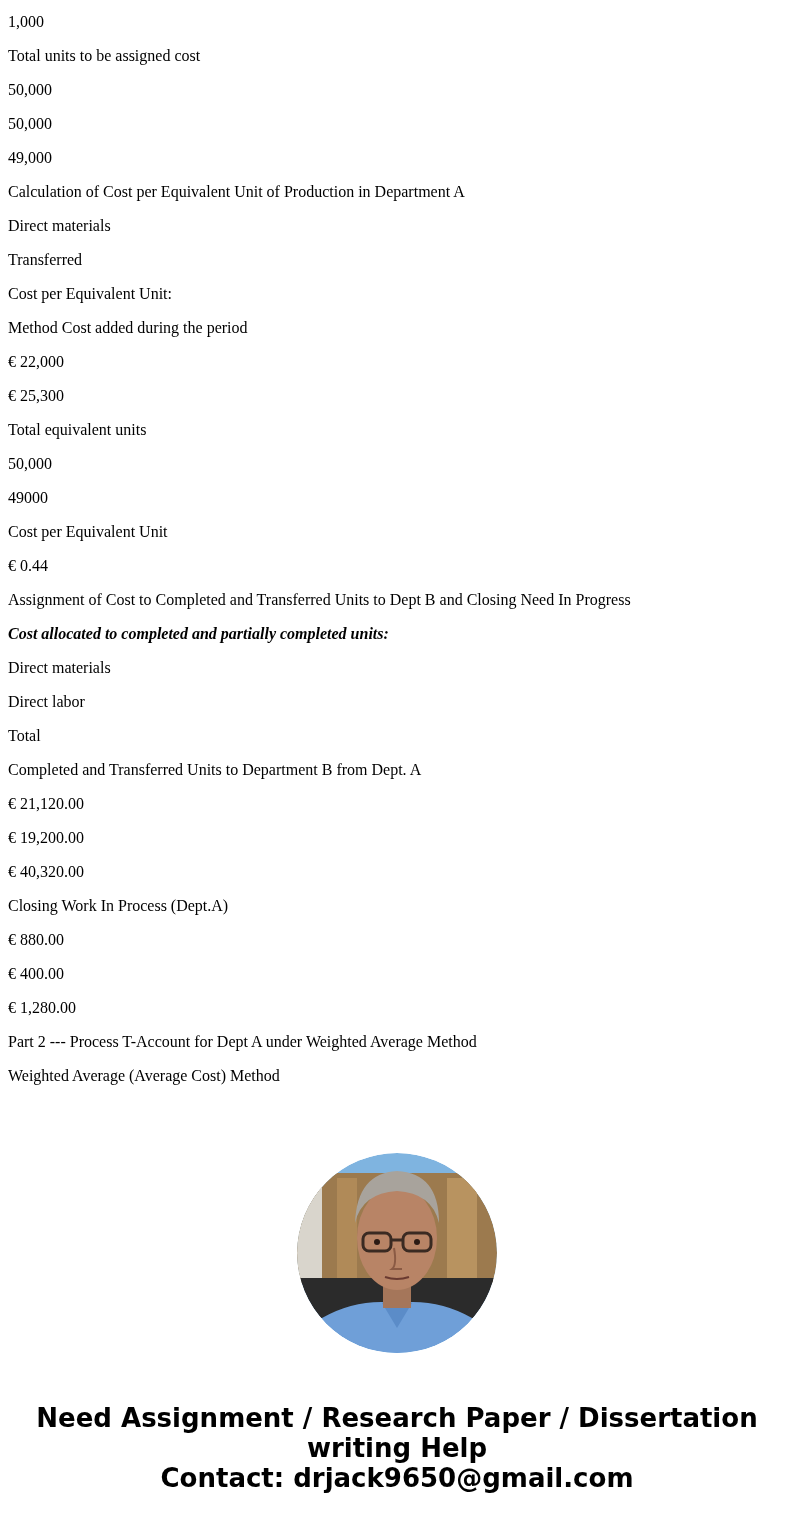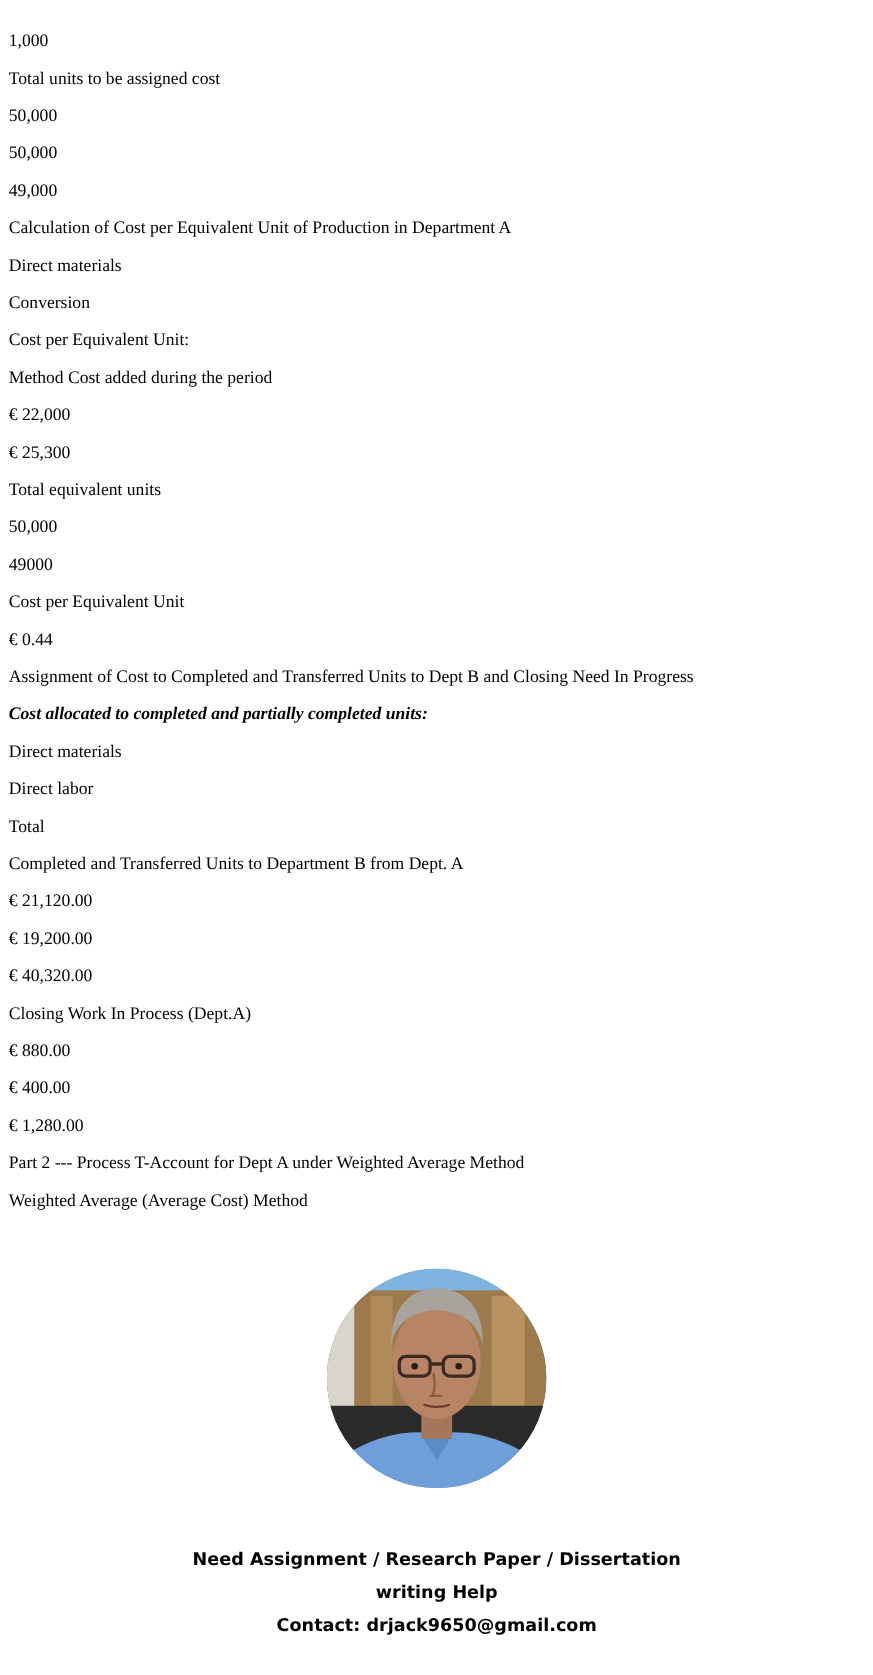--- a/index.html
+++ b/index.html
@@ -4,21 +4,21 @@
   <style>
     html, body { margin: 0; padding: 0; background: #ffffff; }
     body {
       width: 794px;
       min-height: 1523px;
       font-family: "Liberation Serif", "DejaVu Serif", serif;
       font-size: 16px;
       color: #000000;
       position: relative;
     }
-    .content { padding: 16px 8px; }
+    .content { padding: 0 8px; }
     .line {
       margin: 0;
       height: 34px;
       line-height: 18px;
       padding-top: 13px;
       box-sizing: border-box;
       white-space: nowrap;
     }
     .line:first-child { padding-top: 13px; }
     .b { font-weight: normal; }
@@ -33,37 +33,37 @@
     .avatar {
       width: 200px; height: 200px; border-radius: 50%; overflow: hidden;
       display: block;
     }
     .promo {
       position: absolute;
       left: 0; top: 1403px; width: 794px;
       text-align: center;
       font-family: "DejaVu Sans", sans-serif;
       font-weight: bold;
-      font-size: 16px;
+      font-size: 26px;
       line-height: 30px;
       color: #000;
     }
   </style>
 </head>
 <body>
 
 <div class="content">
   <p class="line">1,000</p>
   <p class="line b">Total units to be assigned cost</p>
   <p class="line b">50,000</p>
   <p class="line b">50,000</p>
   <p class="line b">49,000</p>
   <p class="line b">Calculation of Cost per Equivalent Unit of Production in Department A</p>
   <p class="line b">Direct materials</p>
-  <p class="line b">Conversion</p>
+  <p class="line b">Transferred</p>
   <p class="line b">Cost per Equivalent Unit:</p>
   <p class="line">Method Cost added during the period</p>
   <p class="line">€ 22,000</p>
   <p class="line">€ 25,300</p>
   <p class="line">Total equivalent units</p>
   <p class="line">50,000</p>
   <p class="line">49000</p>
   <p class="line b">Cost per Equivalent Unit</p>
   <p class="line">€ 0.44</p>
   <p class="line b">Assignment of Cost to Completed and Transferred Units to Dept B and Closing Need In Progress</p>

